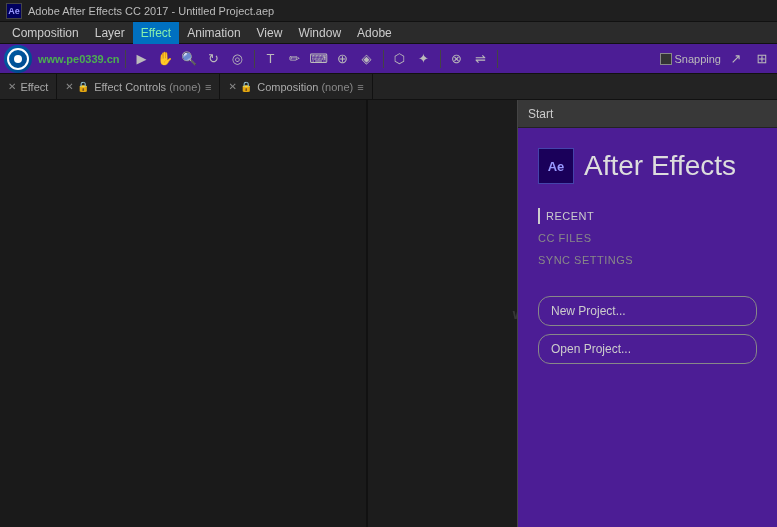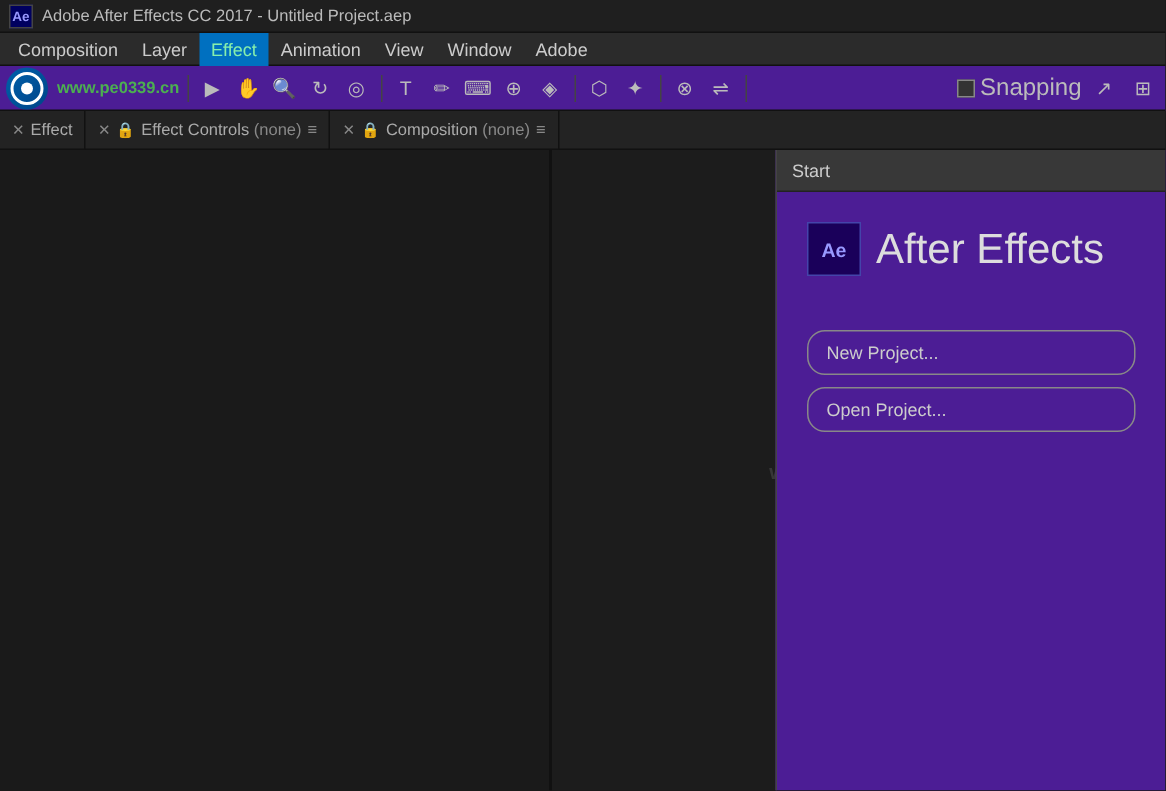--- a/index.html
+++ b/index.html
@@ -128,21 +128,21 @@
     .snapping-area {
       margin-left: auto;
       display: flex;
       align-items: center;
       gap: 4px;
     }
     .snapping-checkbox {
       display: flex;
       align-items: center;
       gap: 3px;
-      font-size: 16px;
+      font-size: 11px;
       color: #bbb;
     }
     .checkbox-box {
       width: 12px;
       height: 12px;
       border: 1px solid #888;
       background: #333;
       display: flex;
       align-items: center;
       justify-content: center;
@@ -393,19 +393,24 @@
     <div id="start-panel">
       <div id="start-panel-header">
         <span>Start</span>
       </div>
       <div id="start-panel-logo-area">
         <div class="ae-logo">
           <span>Ae</span>
         </div>
         <div id="start-panel-title">After Effects</div>
       </div>
+      <div id="start-panel-nav">
+        <div class="nav-item active">RECENT</div>
+        <div class="nav-item">CC FILES</div>
+        <div class="nav-item">SYNC SETTINGS</div>
+      </div>
       <div id="start-panel-buttons">
         <button class="start-btn">New Project...</button>
         <button class="start-btn">Open Project...</button>
       </div>
     </div>
   </div>
 </div>
 
 </body></html>

